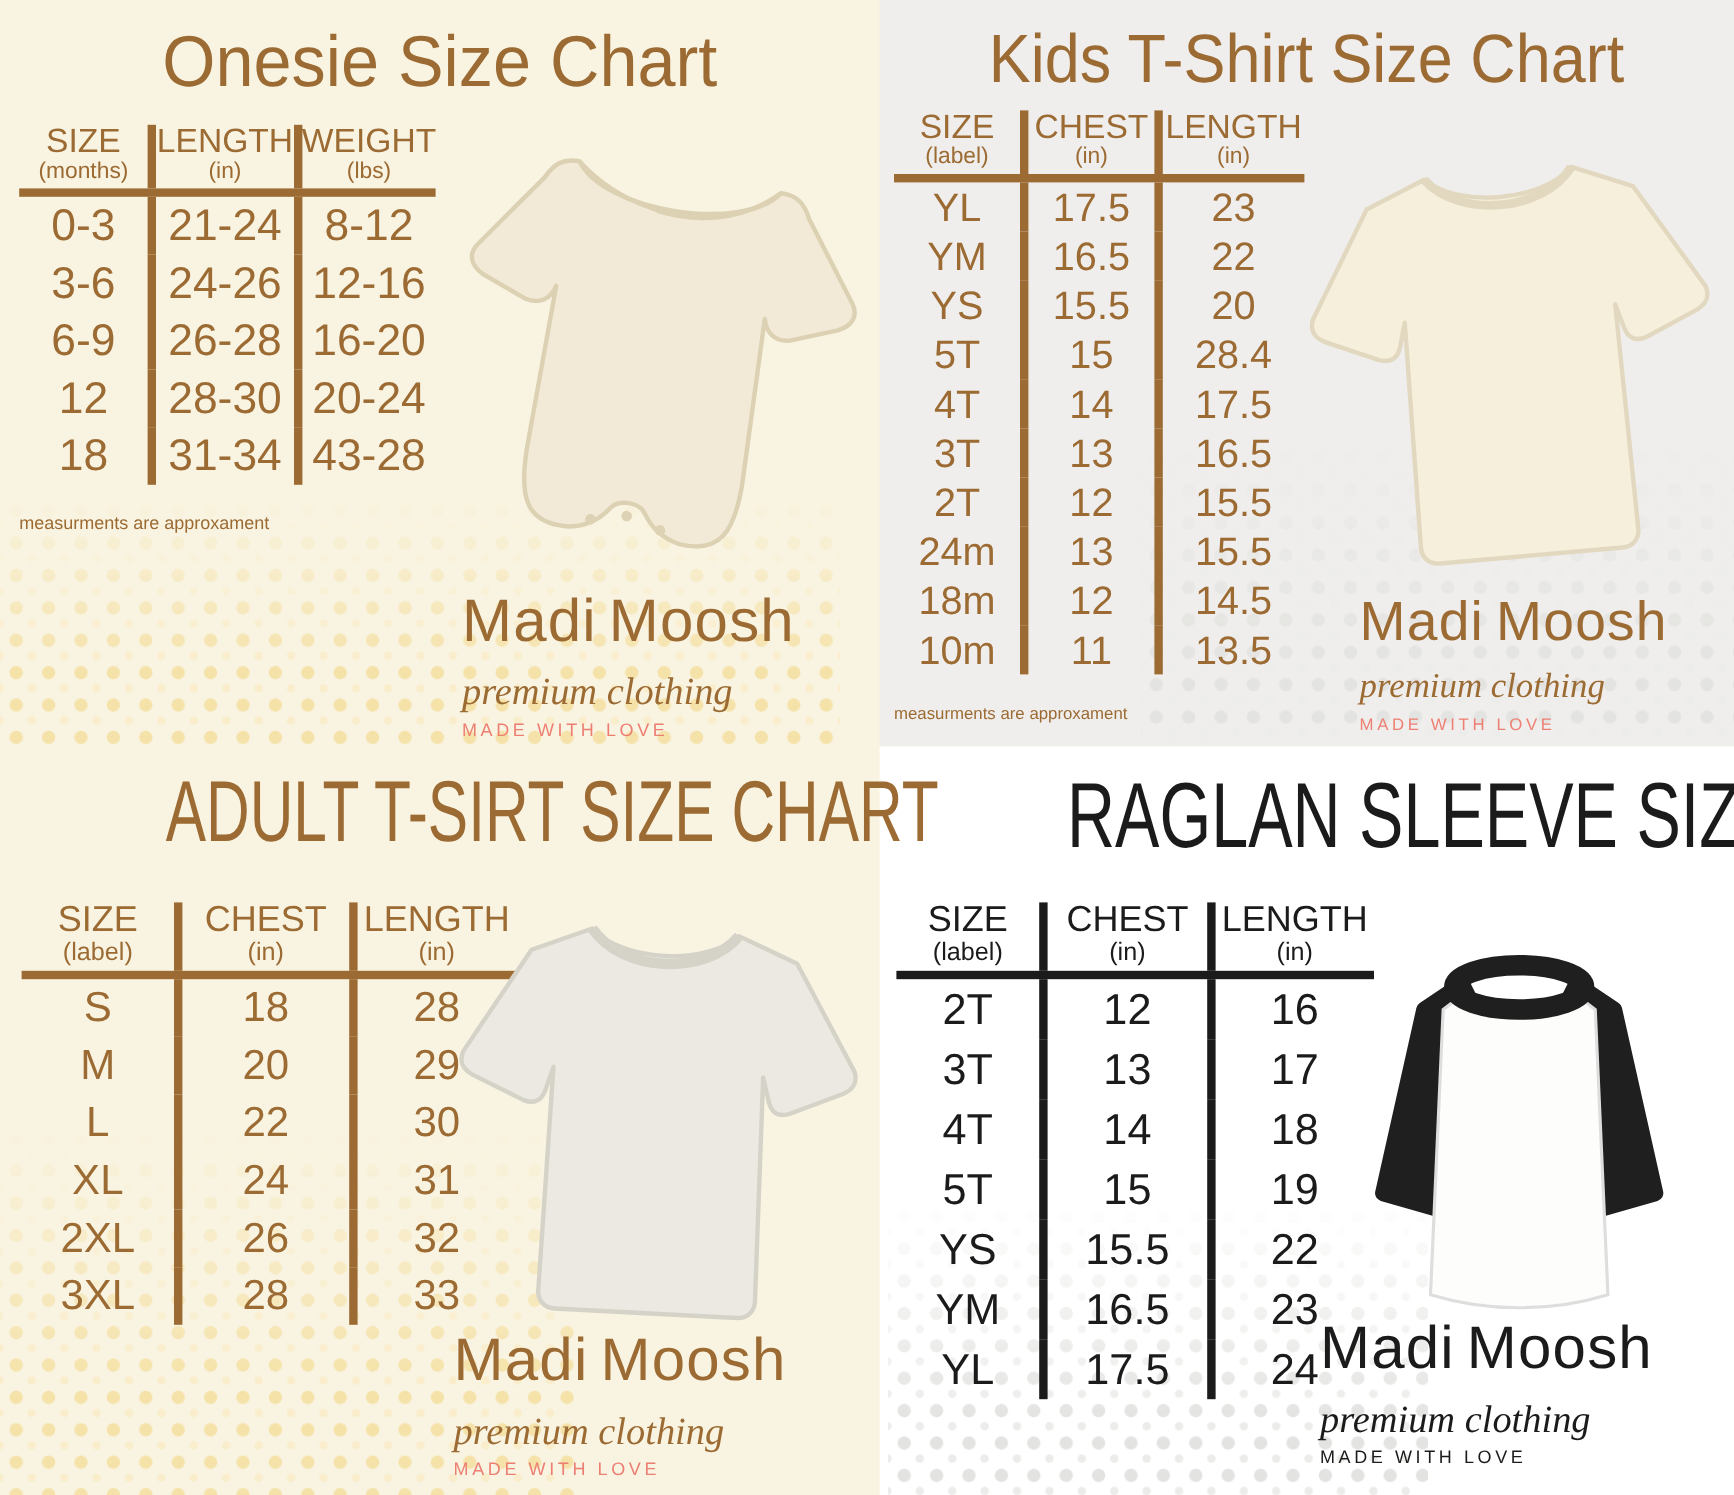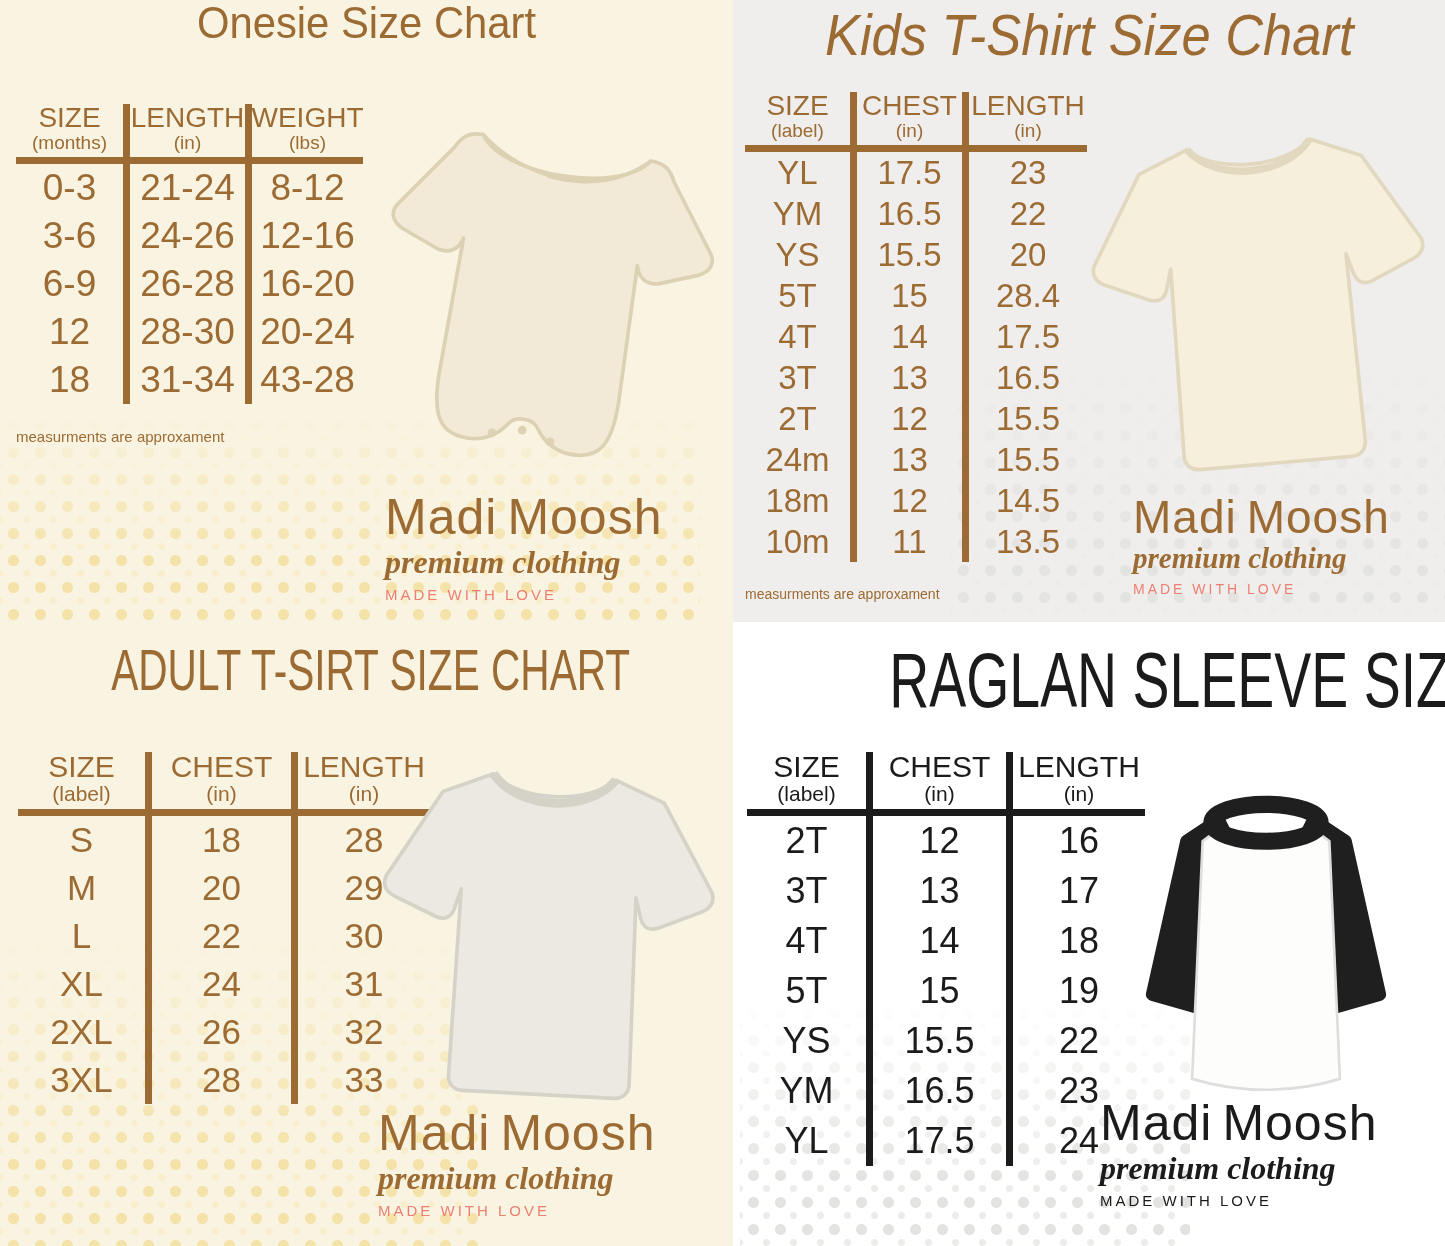--- a/index.html
+++ b/index.html
@@ -9,25 +9,25 @@
   .q1{left:0;top:0;width:733px;height:622px;background:var(--cream);}
   .q2{left:733px;top:0;width:712px;height:622px;background:var(--grey);}
   .q3{left:0;top:622px;width:733px;height:624px;background:var(--cream);}
   .q4{left:733px;top:622px;width:712px;height:624px;background:var(--white);}
 
   .theme-brown{color:var(--brown);}
   .theme-black{color:var(--black);}
 
   .title{position:absolute;text-align:center;white-space:nowrap;font-weight:400;line-height:1.05;}
   .title>span{display:inline-block;transform-origin:center;}
-  .t1{left:0;top:0;width:733px;font-size:44px;}
+  .t1{left:0;top:20px;width:733px;font-size:60px;}
   .t1>span{transform:scaleX(.95);font-weight:300;}
-  .t2{left:733px;top:6px;width:712px;font-size:57px;font-style:italic;}
+  .t2{left:733px;top:20px;width:712px;font-size:57px;}
   .t2>span{transform:scaleX(.92);font-weight:300;}
-  .t3{left:0;top:640px;width:733px;font-size:58px;}
+  .t3{left:0;top:640px;width:733px;font-size:72px;}
   .t3>span{transform:scaleX(.70);}
   .t4{left:733px;top:640px;width:712px;font-size:77px;}
   .t4>span{transform:scaleX(.72);}
 
   .sizetable{position:absolute;display:grid;}
   .tbl1{left:16px;top:104px;width:347px;grid-template-columns:114px 122px 111px;}
   .tbl2{left:745px;top:92px;width:342px;grid-template-columns:112px 112px 118px;}
   .tbl3{left:18px;top:752px;width:412px;grid-template-columns:134px 146px 132px;}
   .tbl4{left:747px;top:752px;width:398px;grid-template-columns:126px 140px 132px;}
   .th{display:flex;flex-direction:column;justify-content:flex-end;align-items:center;padding-bottom:3px;}
@@ -43,21 +43,21 @@
   .tbl3 .td{height:48px;line-height:48px;font-size:35px;}
   .tbl4 .td{height:50px;line-height:50px;font-size:36px;}
 
   .note{position:absolute;text-align:left;font-size:15px;}
   .n1{left:16px;top:428px;width:347px;}
   .n2{left:745px;top:586px;width:342px;font-size:14px;}
 
   .branding{position:absolute;text-align:left;line-height:1;}
   .brand-name{font-size:50px;font-weight:300;letter-spacing:1px;white-space:nowrap;}
   .brand-name .gap{display:inline-block;width:10px;}
-  .brand-tagline{font-family:"Liberation Serif",serif;font-style:italic;font-size:32px;margin-top:4px;font-weight:bold;}
+  .brand-tagline{font-family:"Liberation Serif",serif;font-style:italic;font-size:32px;margin-top:18px;}
   .brand-motto{font-size:15px;letter-spacing:3px;margin-top:9px;font-weight:400;}
   .motto-salmon{color:var(--salmon);}
   .motto-dark{color:var(--black);}
   .b1{left:385px;top:492px;width:330px;}
   .b2{left:1133px;top:494px;width:310px;}
   .b2 .brand-name{font-size:46px;}
   .b2 .brand-tagline{font-size:29px;}
   .b2 .brand-motto{font-size:14px;}
   .b3{left:378px;top:1108px;width:335px;}
   .b4{left:1100px;top:1098px;width:340px;}

